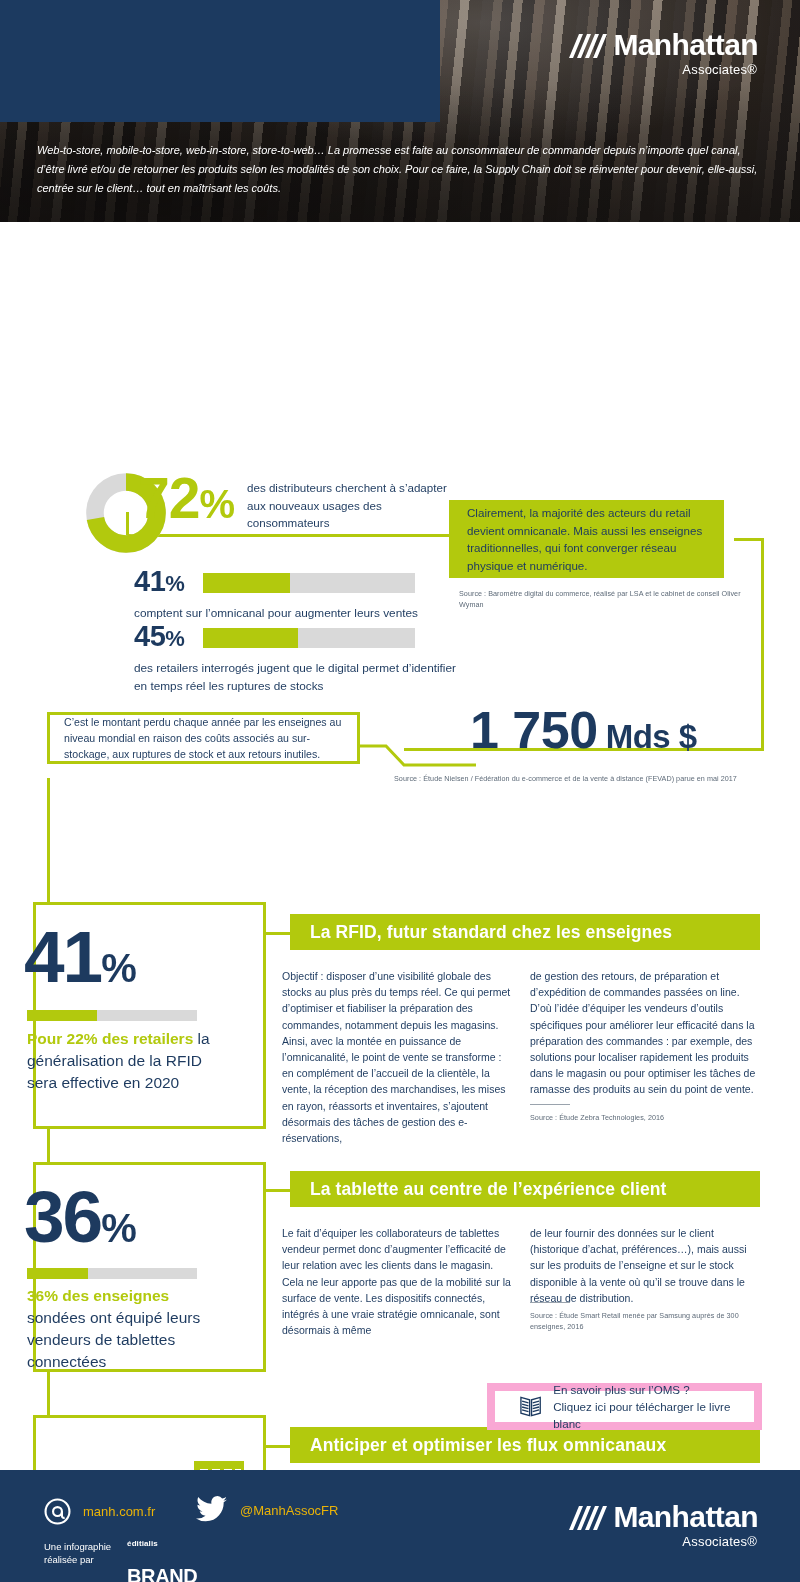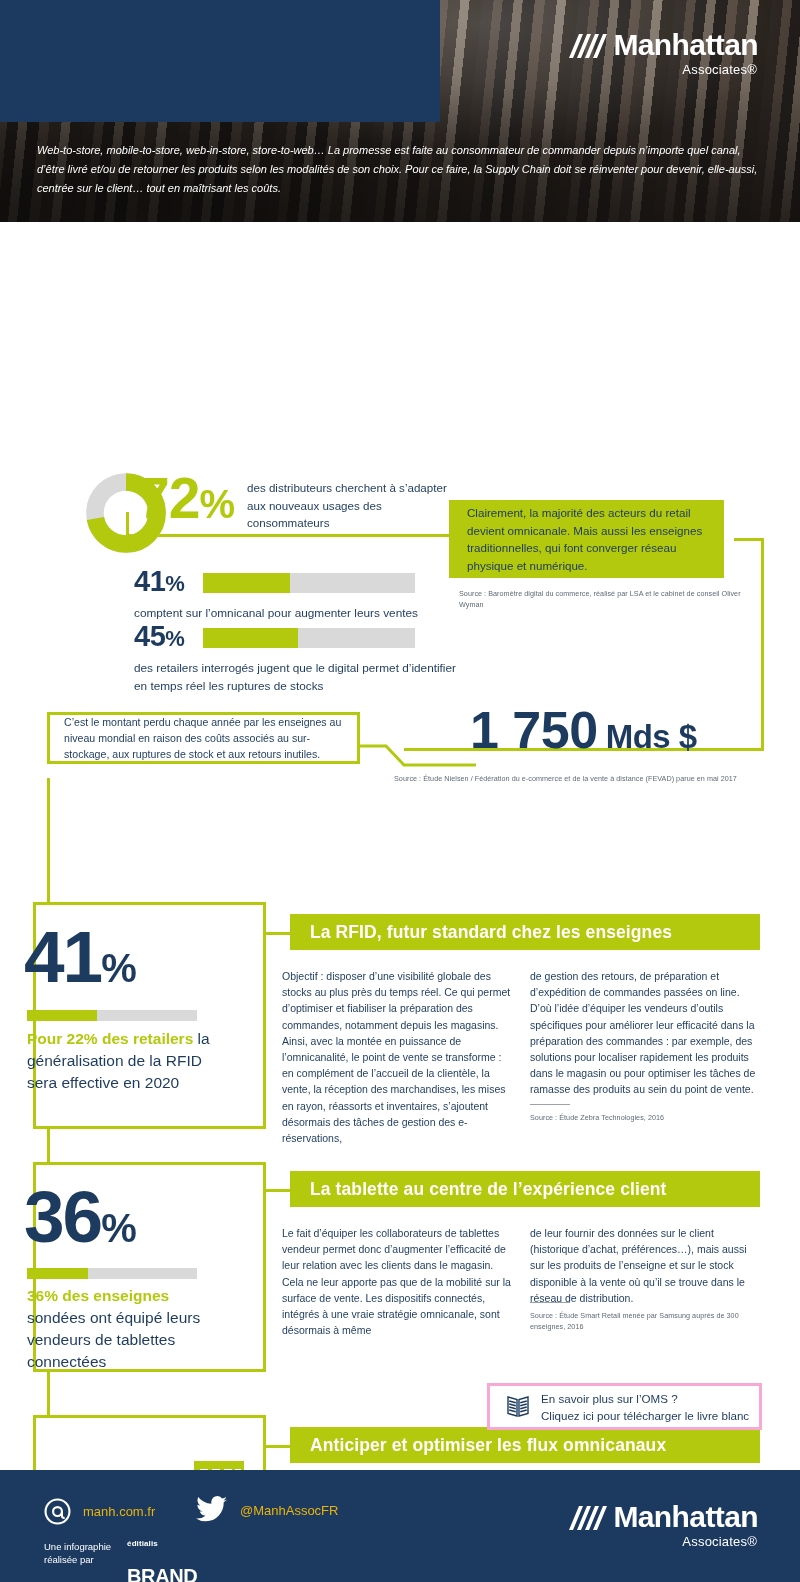--- a/index.html
+++ b/index.html
@@ -221,23 +221,23 @@
     position: absolute; width: 40px; height: 1px; background: #9aa3ad;
   }
 
   
   .bld { position: absolute; }
 
   
   .cta {
     position: absolute; left: 487px; top: 1383px;
     width: 275px; height: 47px;
-    background: #fff; border: 3px solid #f9a8d4;
+    background: #fff; border: 8px solid #f9a8d4;
     display: flex; align-items: center; gap: 11px;
-    padding-left: 16px;
+    padding-left: 24px;
   }
   .cta-text { font-size: 11.6px; line-height: 17px; color: #1d3a5f; }
 
   
   .footer {
     position: absolute; left: 0; top: 1470px;
     width: 800px; height: 112px;
     background: #1c3a60;
   }
   .f-row { position: absolute; display: flex; align-items: center; }

